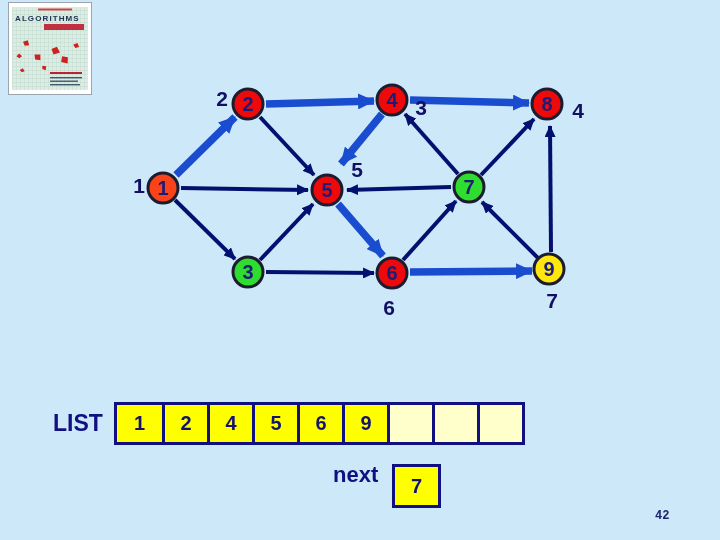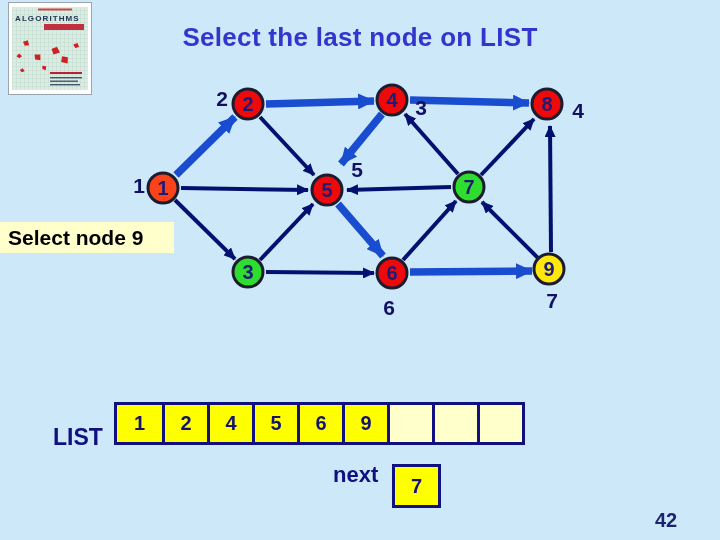--- a/index.html
+++ b/index.html
@@ -25,21 +25,21 @@
 
   .callout {
     position: absolute; left: 0; top: 222px; width: 174px; height: 31px;
     background: #ffffcc;
     color: #000000; font-size: 21px; font-weight: bold;
     line-height: 31px; padding-left: 8px;
     white-space: nowrap;
   }
 
   .list-label {
-    position: absolute; left: 53px; top: 424px;
+    position: absolute; left: 53px; top: 410px;
     font-size: 23px; font-weight: bold; color: #101080;
   }
   .list-cells {
     position: absolute; left: 114px; top: 402px; height: 43px;
     display: flex; border: 3px solid #101080;
   }
   .cell {
     width: 45px; height: 37px; line-height: 37px;
     text-align: center; font-size: 20px; font-weight: bold; color: #14146e;
     border-left: 3px solid #101080;
@@ -54,22 +54,22 @@
   }
   .next-box {
     position: absolute; left: 392px; top: 464px; width: 49px; height: 44px;
     background: #ffff00; border: 3px solid #101080;
     text-align: center; line-height: 38px;
     font-size: 20px; font-weight: bold; color: #14146e;
   }
 
   .page-number {
     position: absolute; left: 655px; top: 509px; width: 40px;
-    font-family: Liberation Sans, sans-serif;
-    font-size: 20px; font-weight: bold; color: #1c2470;
+    font-family: Liberation Mono, monospace;
+    font-size: 12px; font-weight: bold; color: #1c2470;
   }
 </style>
 </head>
 <body>
 
 <div class="slide">
 
   <svg class="logo" width="84" height="93" viewBox="0 0 84 93">
     <defs>
       <pattern id="grid" width="4" height="4" patternUnits="userSpaceOnUse">
@@ -93,21 +93,20 @@
       <path d="M0,3 L4,0 L7,4 L3,6 Z" transform="translate(12,66) rotate(5) scale(0.7)"></path>
     </g>
     <g>
       <rect x="42" y="70" width="32" height="2" fill="#bb2233"></rect>
       <rect x="42" y="75" width="32" height="1.4" fill="#44566b"></rect>
       <rect x="42" y="78.5" width="28" height="1.4" fill="#44566b"></rect>
       <rect x="42" y="82" width="30" height="1.4" fill="#44566b"></rect>
     </g>
   </svg>
 
-  <div class="title">Select the last node on LIST</div>
 
   <svg id="graph-svg" width="720" height="540" viewBox="0 0 720 540">
       <defs>
         <marker id="mTree" markerUnits="userSpaceOnUse" markerWidth="18" markerHeight="16" refX="16" refY="8" orient="auto">
           <path d="M0,0 L17,8 L0,16 Z" fill="#1a4cd0"></path>
         </marker>
         <marker id="mBack" markerUnits="userSpaceOnUse" markerWidth="13" markerHeight="11" refX="11" refY="5.5" orient="auto">
           <path d="M0,0 L12,5.5 L0,11 Z" fill="#041070"></path>
         </marker>
       </defs>
@@ -148,21 +147,20 @@
       <circle cx="248" cy="272" r="15" fill="#2edd2e" stroke="#1c1c30" stroke-width="3"></circle>
       <text x="248" y="279" text-anchor="middle" font-size="20" font-weight="bold" fill="#1c1c78">3</text>
       <circle cx="392" cy="273" r="15" fill="#ee0a0a" stroke="#1c1c30" stroke-width="3"></circle>
       <text x="392" y="280" text-anchor="middle" font-size="20" font-weight="bold" fill="#1c1c78">6</text>
       <text x="389" y="315" text-anchor="middle" font-size="21" font-weight="bold" fill="#101065">6</text>
       <circle cx="549" cy="269" r="15" fill="#ffe70d" stroke="#1c1c30" stroke-width="3"></circle>
       <text x="549" y="276" text-anchor="middle" font-size="20" font-weight="bold" fill="#1c1c78">9</text>
       <text x="552" y="308" text-anchor="middle" font-size="21" font-weight="bold" fill="#101065">7</text>
     </svg>
 
-  <div class="callout">Select node 9</div>
 
   <div class="list-label">LIST</div>
   <div class="list-cells" id="list-cells">
       <div class="cell filled">1</div>
       <div class="cell filled">2</div>
       <div class="cell filled">4</div>
       <div class="cell filled">5</div>
       <div class="cell filled">6</div>
       <div class="cell filled">9</div>
       <div class="cell empty"></div>

